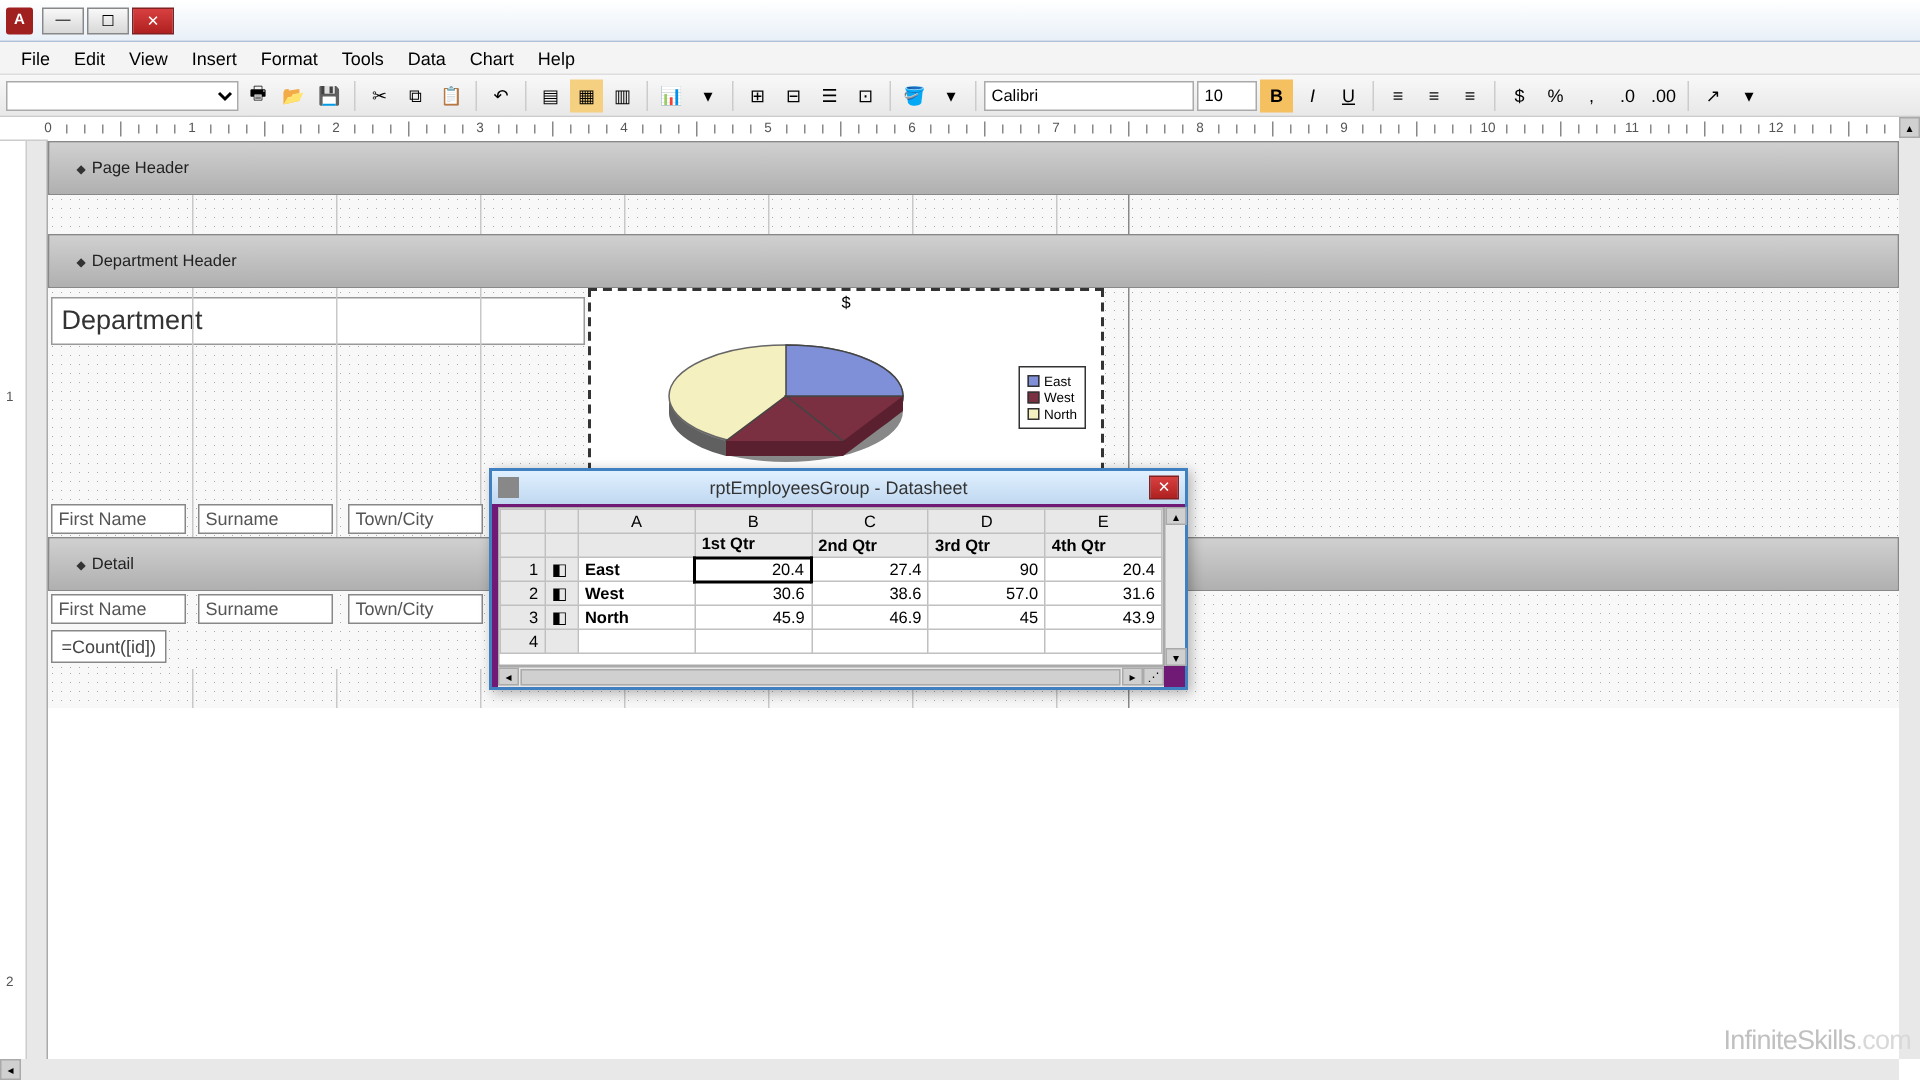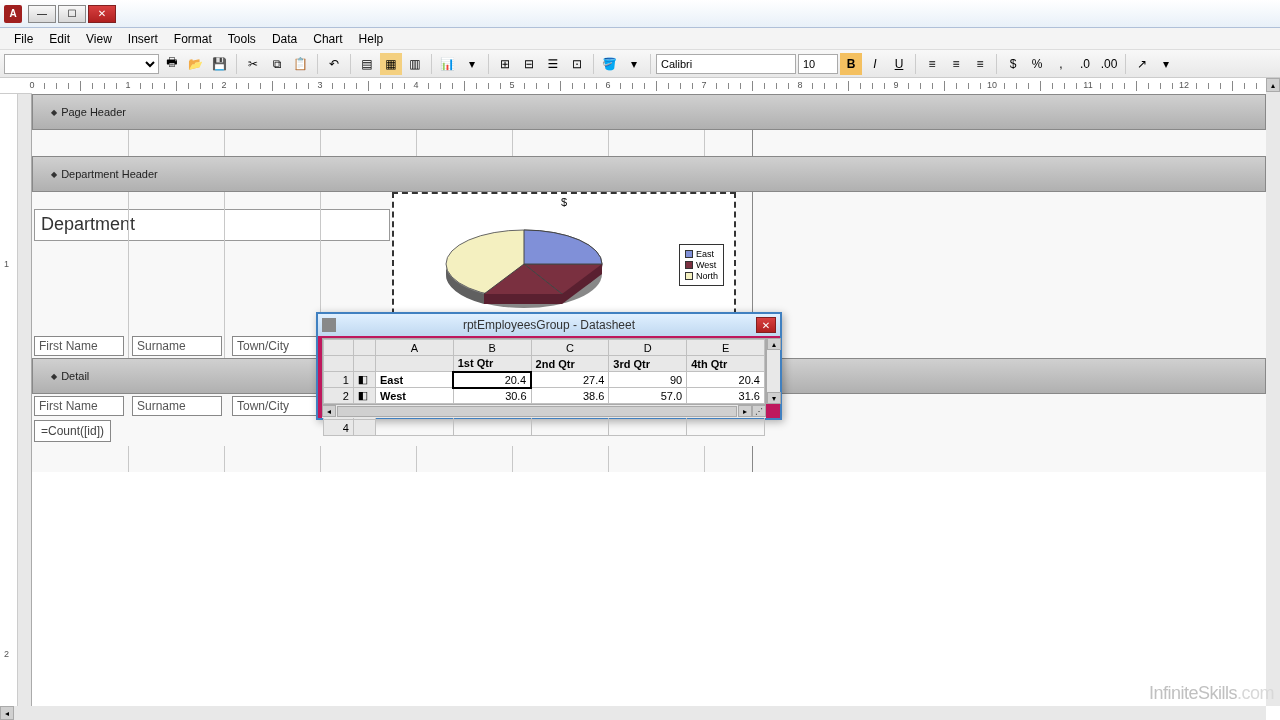--- a/index.html
+++ b/index.html
@@ -33,32 +33,32 @@
 .v-ruler-num { position: absolute; left: 4px; transform: translateY(-50%); font-size: 9px; color: #555; }
 .section-selector { position: absolute; left: 18px; top: 0; width: 14px; bottom: 0; background: #e8e8e8; border-right: 1px solid #aaa; }
 
 .sections { position: absolute; left: 32px; top: 0; right: 0; bottom: 0; }
 .section-bar { height: 36px; background: linear-gradient(#d0d0d0,#b0b0b0); border: 1px solid #888; display: flex; align-items: center; padding-left: 18px; font-size: 11px; color: #222; }
 .section-bar::before { content: '◆'; font-size: 8px; margin-right: 4px; color: #333; }
 .section-body { background: repeating-linear-gradient(0deg,#f0f0f0,#f0f0f0 1px,#e0e0e0 1px,#e0e0e0 2px), repeating-linear-gradient(90deg,#f0f0f0,#f0f0f0 1px,#e0e0e0 1px,#e0e0e0 2px); position: relative; }
 .section-body.dotgrid { background-image: radial-gradient(circle,#aaa 0.5px, transparent 0.5px); background-size: 6px 6px; background-color: #f8f8f8; }
 
 .field-box { position: absolute; border: 1px solid #888; background: #fff; padding: 2px 4px; font-size: 12px; color: #555; }
-.dept-label { position: absolute; left: 2px; top: 17px; width: 356px; height: 32px; border: 1px solid #999; background: #fff; padding: 4px 6px; font-size: 18px; color: #333; }
+.dept-label { position: absolute; left: 2px; top: 6px; width: 356px; height: 32px; border: 1px solid #999; background: #fff; padding: 4px 6px; font-size: 18px; color: #333; }
 
 .chart-box { position: absolute; left: 360px; top: 0; width: 344px; height: 142px; border: 2px dashed #333; background: #fff; }
 .chart-title { text-align: center; font-size: 11px; margin-top: 2px; }
 .chart-svg { position: absolute; left: 40px; top: 20px; }
 .legend-box { position: absolute; right: 10px; top: 50px; border: 1px solid #333; padding: 3px 5px; font-size: 9px; background: #fff; }
 .legend-row { display: flex; align-items: center; gap: 3px; margin: 1px 0; }
 .legend-sw { width: 8px; height: 8px; border: 1px solid #333; }
 
 .count-box { position: absolute; left: 2px; top: 2px; border: 1px solid #888; background: #fff; padding: 3px 6px; font-size: 12px; color: #444; }
 
-.datasheet-window { position: absolute; left: 316px; top: 312px; width: 466px; height: 108px; border: 2px solid #4080c0; background: #be185d; box-shadow: 2px 2px 8px rgba(0,0,0,0.3); }
+.datasheet-window { position: absolute; left: 326px; top: 312px; width: 466px; height: 148px; border: 2px solid #4080c0; background: #701a75; box-shadow: 2px 2px 8px rgba(0,0,0,0.3); }
 .ds-title-bar { height: 22px; background: linear-gradient(#e0f0ff,#c0d8f0); display: flex; align-items: center; padding: 0 4px; }
 .ds-icon { width: 14px; height: 14px; background: #888; margin-right: 6px; }
 .ds-title { flex: 1; text-align: center; font-size: 12px; color: #333; }
 .ds-close { width: 20px; height: 16px; background: linear-gradient(#d84040,#b02020); color: #fff; display: flex; align-items: center; justify-content: center; font-size: 10px; border: 1px solid #802020; cursor: pointer; }
 .ds-grid { position: absolute; left: 4px; top: 24px; right: 14px; bottom: 14px; border: 1px solid #aaa; background: #fff; font-size: 11px; }
 .ds-table { border-collapse: collapse; width: 100%; }
 .ds-table th, .ds-table td { border: 1px solid #c0c0c0; padding: 1px 4px; font-size: 11px; height: 16px; }
 .ds-table th { background: #e8e8e8; font-weight: normal; text-align: center; }
 .ds-table .col-head { background: #e8e8e8; font-weight: bold; }
 .ds-table .row-head { background: #e8e8e8; text-align: right; width: 26px; }

